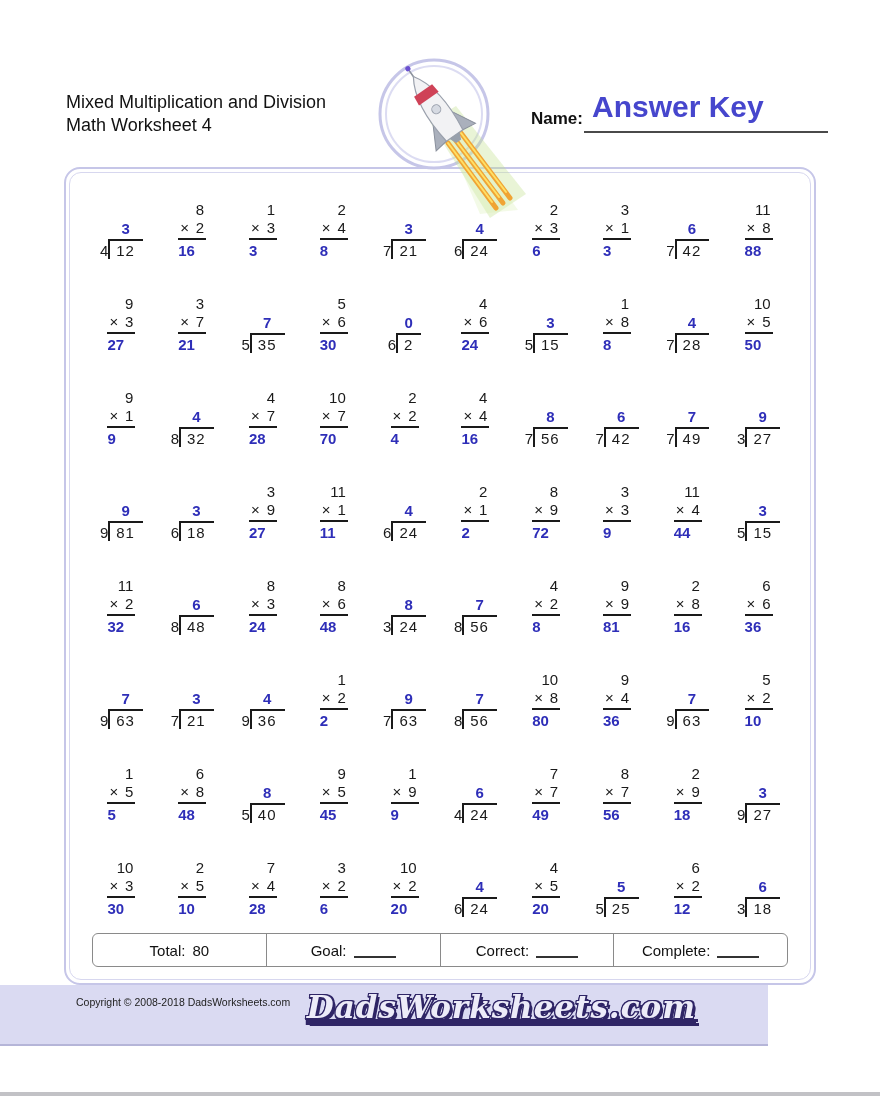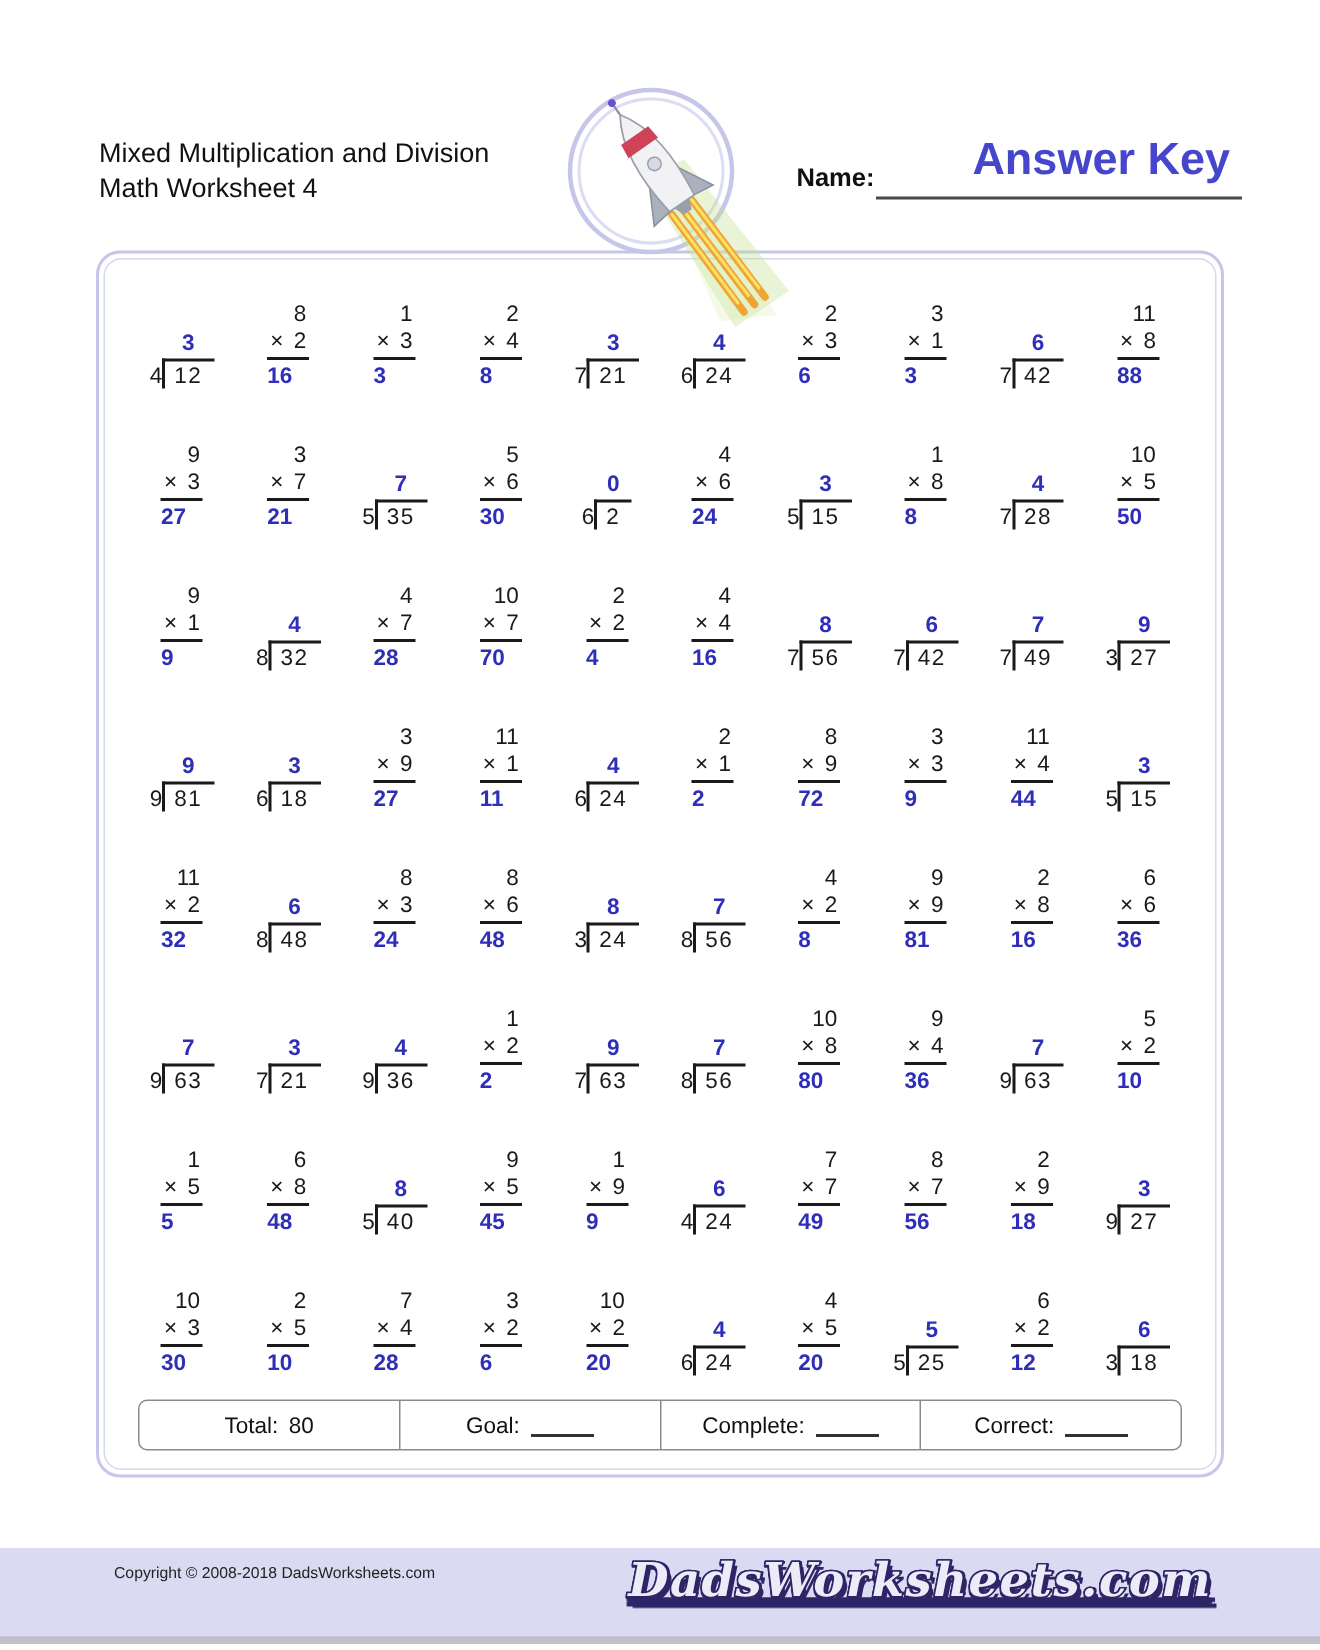--- a/index.html
+++ b/index.html
@@ -7,21 +7,21 @@
     width:880px; height:1100px; position:relative; overflow:hidden;
     background:#ffffff;
     font-family:"Liberation Sans", sans-serif;
     color:#1a1a1a;
   }
 
   
   .page-title { position:absolute; left:66px; top:91px; font-size:18px; line-height:23px; color:#111; }
   .name-label { position:absolute; left:531px; top:109px; font-size:17px; font-weight:700; color:#111; }
   .name-underline { position:absolute; left:584px; top:102px; width:244px; height:29px; border-bottom:2px solid #4a4a4a; }
-  .answer-key { position:absolute; left:592px; top:90px; width:228px; text-align:right;
+  .answer-key { position:absolute; left:592px; top:90px; width:228px; text-align:left;
                 font-size:30px; font-weight:700; color:#4646cd; }
 
   
   .rocket-wrap { position:absolute; left:368px; top:54px; width:172px; height:172px; z-index:3; }
 
   
   .sheet { position:absolute; left:64px; top:167px; width:752px; height:818px;
            border:2px solid #c6c6e8; border-radius:16px; box-sizing:border-box; background:#fff; z-index:1; }
   .sheet-inner { position:absolute; inset:3px; border:1px solid #d7d7ef; border-radius:12px; }
 
@@ -47,22 +47,22 @@
 
   
   .stats { position:absolute; left:26px; right:26px; bottom:16px; height:32px;
            border:1px solid #8a8a8a; border-radius:6px; display:flex; background:#fff; }
   .stat-cell { flex:1; display:flex; justify-content:center; align-items:center;
                gap:7px; font-size:15px; font-weight:400; color:#111; }
   .stat-cell + .stat-cell { border-left:1px solid #8a8a8a; }
   .blank-line { display:inline-block; width:42px; height:13px; border-bottom:2px solid #333; }
 
   
-  .footer-band { position:absolute; left:0; top:985px; width:880px; height:61px;
-                 background:#dadaf2; border-bottom:2px solid #b5b5d8; box-sizing:border-box;margin-top:47px; }
+  .footer-band { position:absolute; left:0; top:985px; width:768px; height:61px;
+                 background:#dadaf2; border-bottom:2px solid #b5b5d8; box-sizing:border-box; }
   .copyright { position:absolute; left:76px; top:9px; font-size:10.5px; line-height:16px; color:#222; }
   .logo-text { position:absolute; right:72px; top:4px;
                font-family:"DejaVu Serif", serif; font-style:italic; font-weight:700;
                font-size:31px; letter-spacing:1px; color:#ecebf8;
                -webkit-text-stroke:2px #2f2566; paint-order:stroke fill;
                text-shadow:3px 3px 0 #2f2566, -1px -1px 0 #2f2566, 2px -1px 0 #2f2566, -1px 2px 0 #2f2566;text-decoration:underline; }
 
   .page-bottom-edge { position:absolute; left:0; top:1092px; width:880px; height:4px; background:#c2c2c6; }
 </style>
 </head>
@@ -884,25 +884,25 @@
   <div class="stats">
       <div class="stat-cell">
         <span>Total:</span>
         <span>80</span>
       </div>
       <div class="stat-cell">
         <span>Goal:</span>
         <span class="blank-line"></span>
       </div>
       <div class="stat-cell">
+        <span>Correct:</span>
+        <span class="blank-line"></span>
+      </div>
+      <div class="stat-cell">
         <span>Complete:</span>
-        <span class="blank-line"></span>
-      </div>
-      <div class="stat-cell">
-        <span>Correct:</span>
         <span class="blank-line"></span>
       </div>
     </div>
 </div>
 
 <div class="footer-band">
   <div class="copyright">
     <div>Copyright © 2008-2018 DadsWorksheets.com</div>
   </div>
   <div class="logo-text">DadsWorksheets.com</div>

